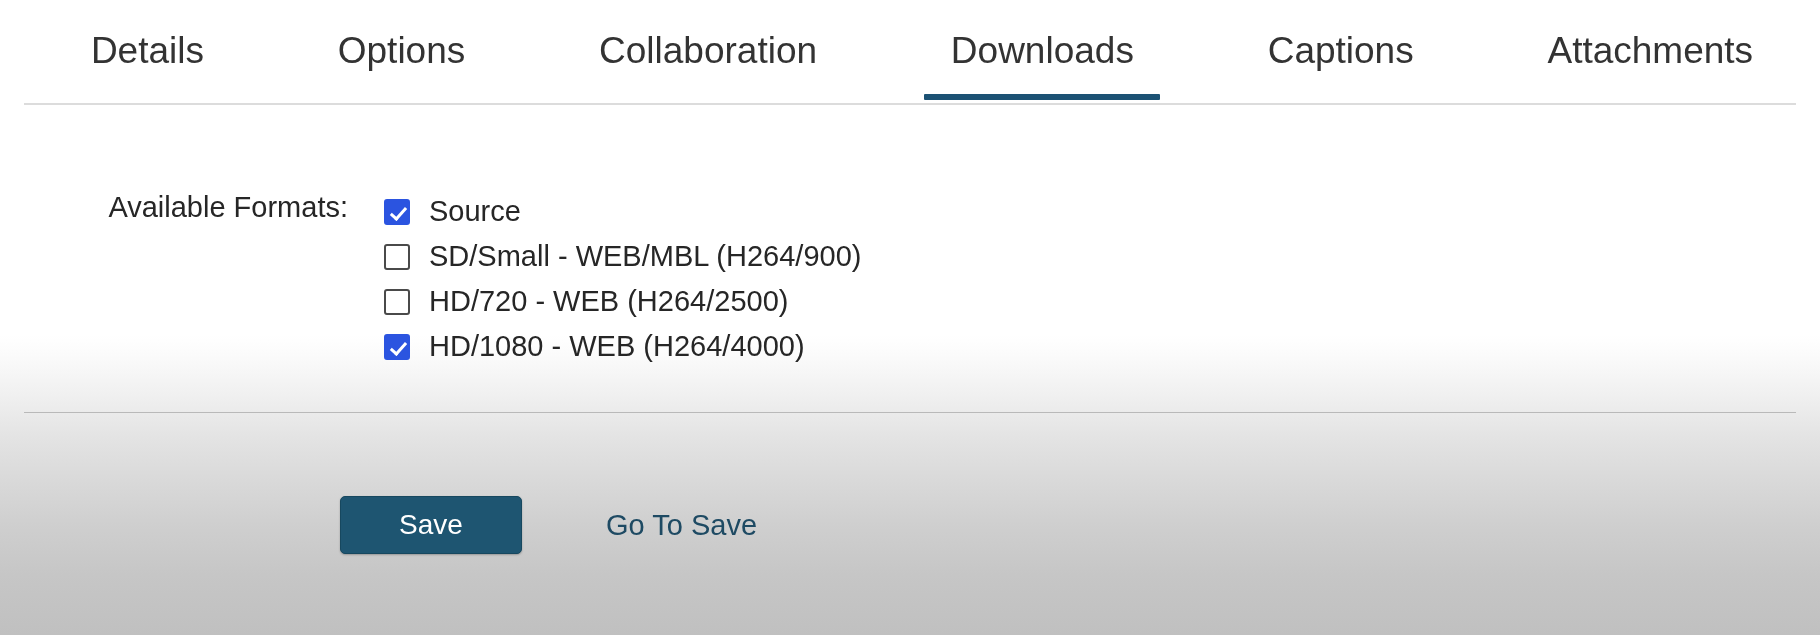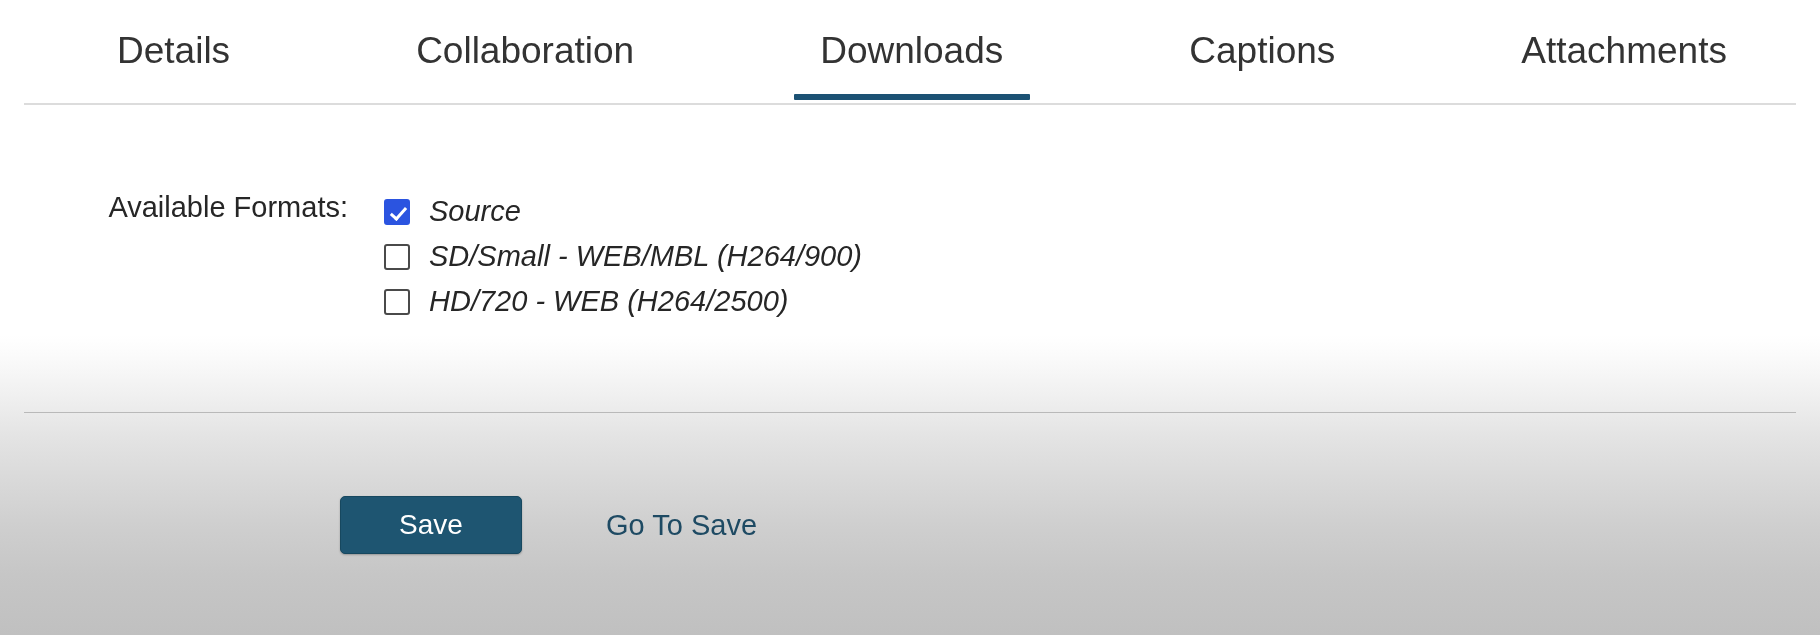--- a/index.html
+++ b/index.html
@@ -115,21 +115,20 @@
   .formats-list {
     margin-left: 36px;
     display: flex;
     flex-direction: column;
   }
   .format-row {
     display: flex;
     align-items: center;
     height: 45px;
     cursor: pointer;
-    font-style: italic;
   }
   .cbox {
     position: relative;
     width: 26px;
     height: 26px;
     flex: 0 0 26px;
     box-sizing: border-box;
     border-radius: 3px;
     border: 2px solid #4a4a4a;
     background: #ffffff;
@@ -240,20 +239,24 @@
   <div class="page-border-bottom"></div>
 
   <div class="tab-bar">
     <div class="tab-strip">
 
       <div class="tab">
         <span>Details</span>
         <span class="tab-underline"></span>
       </div>
 
+      <div class="tab">
+        <span>Options</span>
+        <span class="tab-underline"></span>
+      </div>
 
       <div class="tab">
         <span>Collaboration</span>
         <span class="tab-underline"></span>
       </div>
 
 
       <div class="tab active">
         <span>Downloads</span>
         <span class="tab-underline"></span>
@@ -288,20 +291,24 @@
         <label class="format-row">
           <span class="cbox"></span>
           <span class="format-text">SD/Small - WEB/MBL (H264/900)</span>
         </label>
 
         <label class="format-row">
           <span class="cbox"></span>
           <span class="format-text">HD/720 - WEB (H264/2500)</span>
         </label>
 
+        <label class="format-row">
+          <span class="cbox checked"></span>
+          <span class="format-text">HD/1080 - WEB (H264/4000)</span>
+        </label>
 
       </div>
     </div>
 
     <div class="footer-divider"></div>
 
     <div class="footer-actions">
       <button class="save-button">Save</button>
       <a class="go-to-media">Go To Save</a>
     </div>

